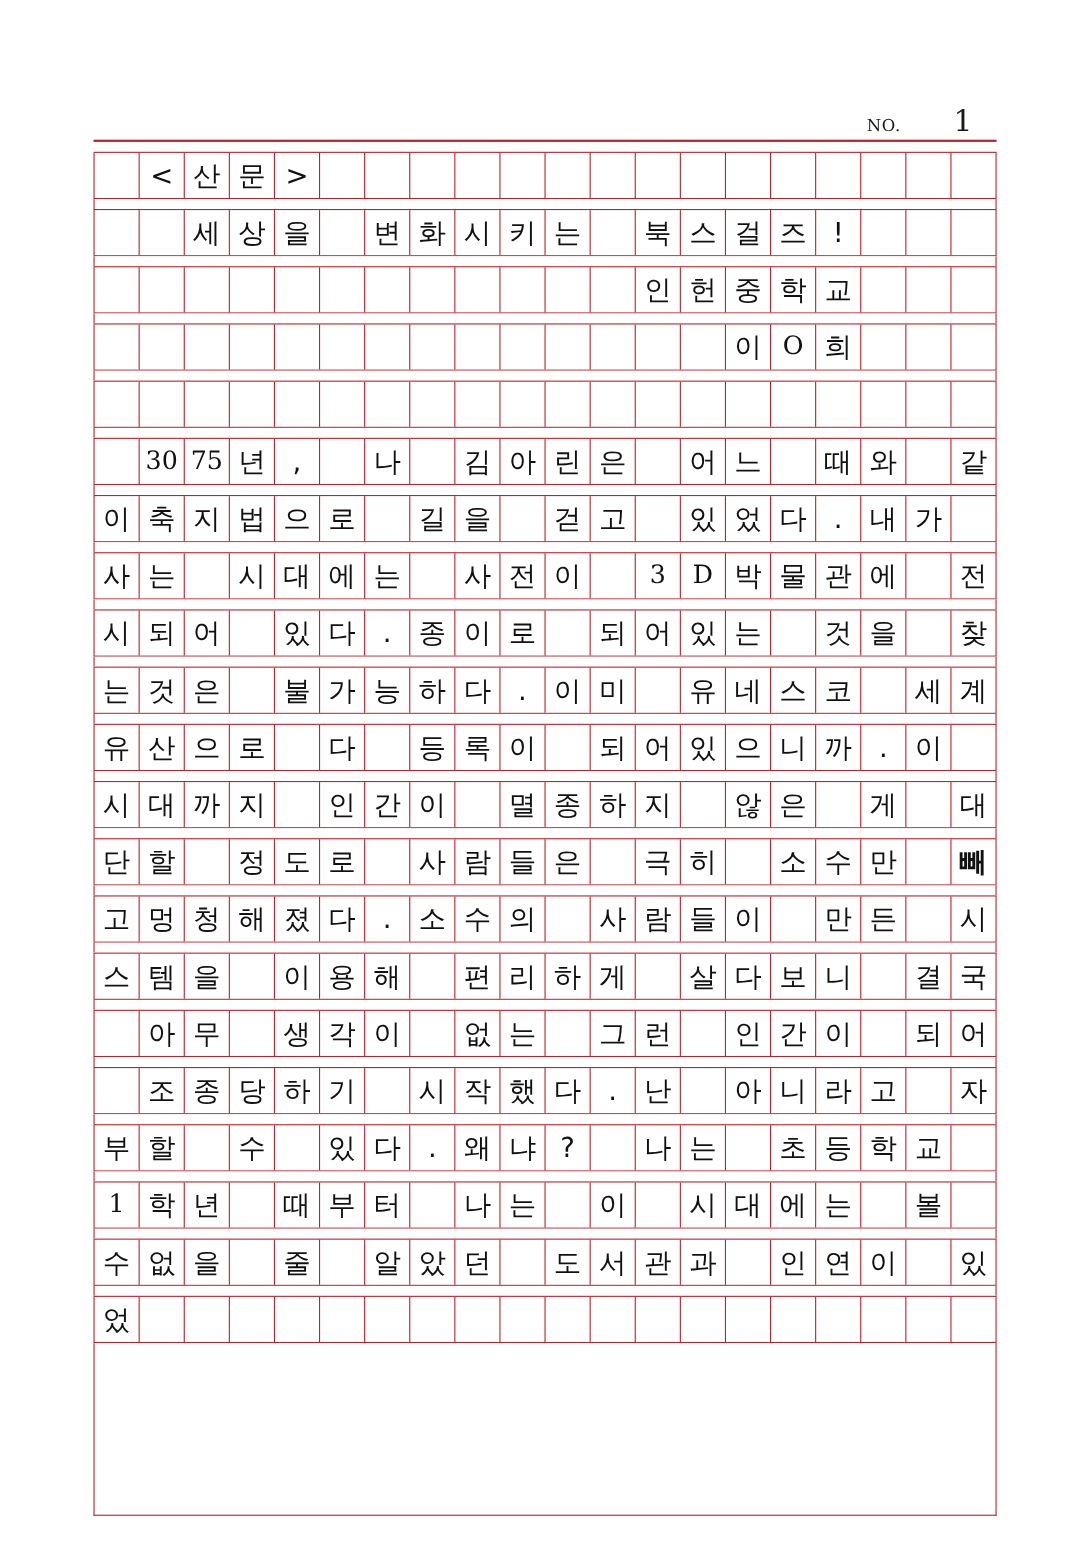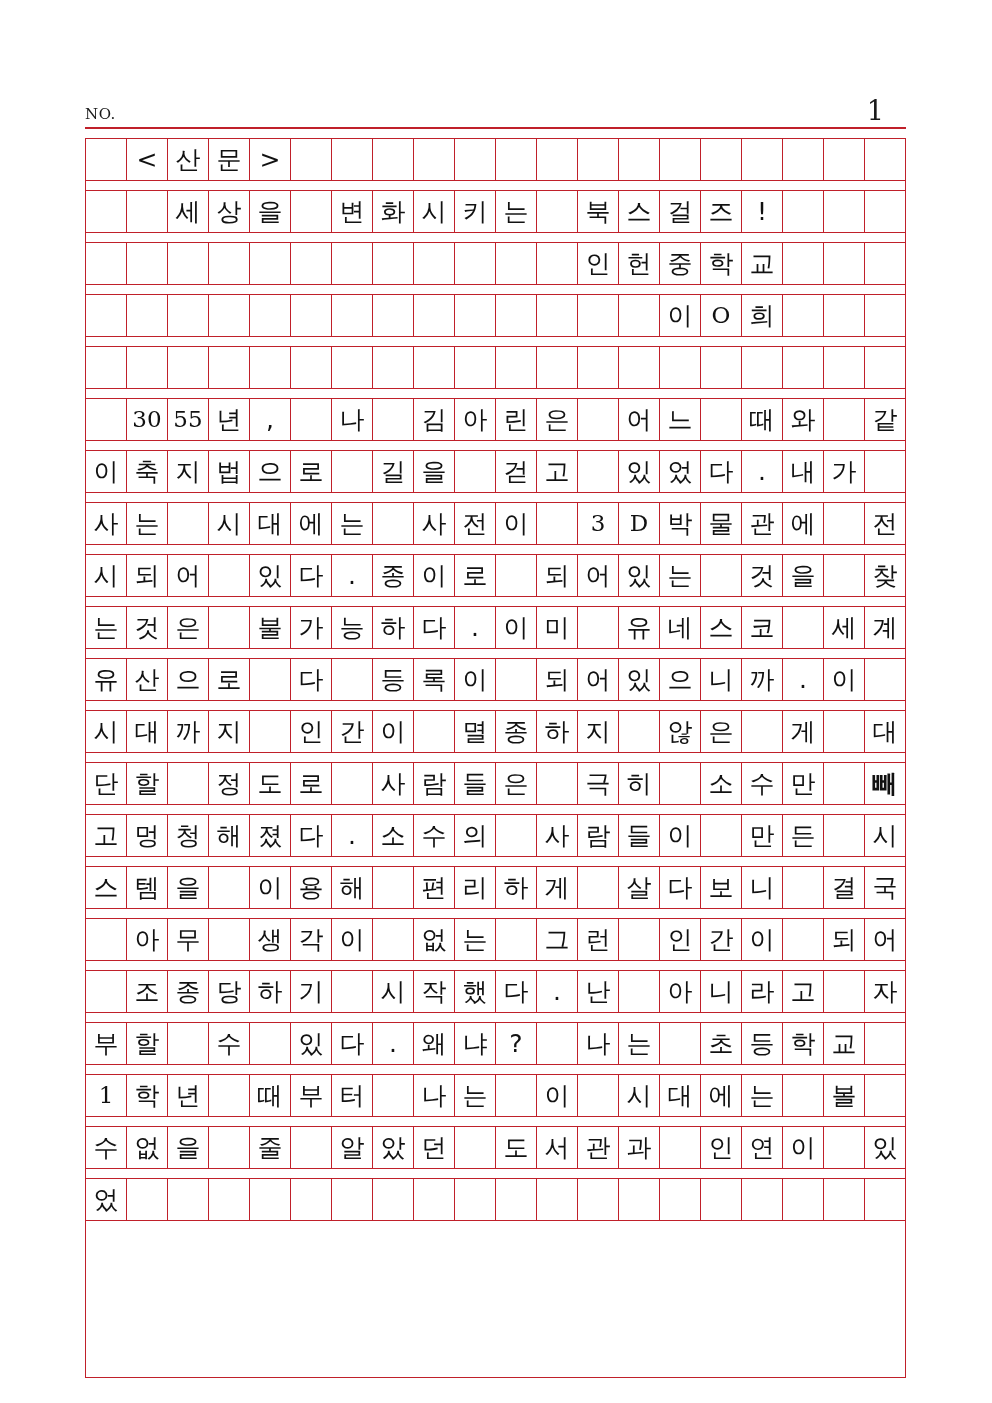--- a/index.html
+++ b/index.html
@@ -24,21 +24,21 @@
 
   
   .header-row {
     position: absolute;
     left: 85px;
     top: 98px;
     width: 821px;
     height: 26px;
     display: flex;
     align-items: flex-end;
-    justify-content: space-between;
+    justify-content: flex-end;
   }
   .no-label {
     font-family: "DejaVu Serif", serif;
     font-size: 15px;
     color: #1a1a1a;
     letter-spacing: 0.5px;
     line-height: 1;
     padding-bottom: 2px;
   }
   .no-value {
@@ -252,21 +252,21 @@
         <div class="cell"></div>
         <div class="cell"></div>
         <div class="cell"></div>
         <div class="cell"></div>
         <div class="cell"></div>
       </div>
       <div class="mgap"></div>
       <div class="mrow">
         <div class="cell"></div>
         <div class="cell num">30</div>
-        <div class="cell num">55</div>
+        <div class="cell num">75</div>
         <div class="cell">년</div>
         <div class="cell punct">,</div>
         <div class="cell"></div>
         <div class="cell">나</div>
         <div class="cell"></div>
         <div class="cell">김</div>
         <div class="cell">아</div>
         <div class="cell">린</div>
         <div class="cell">은</div>
         <div class="cell"></div>

